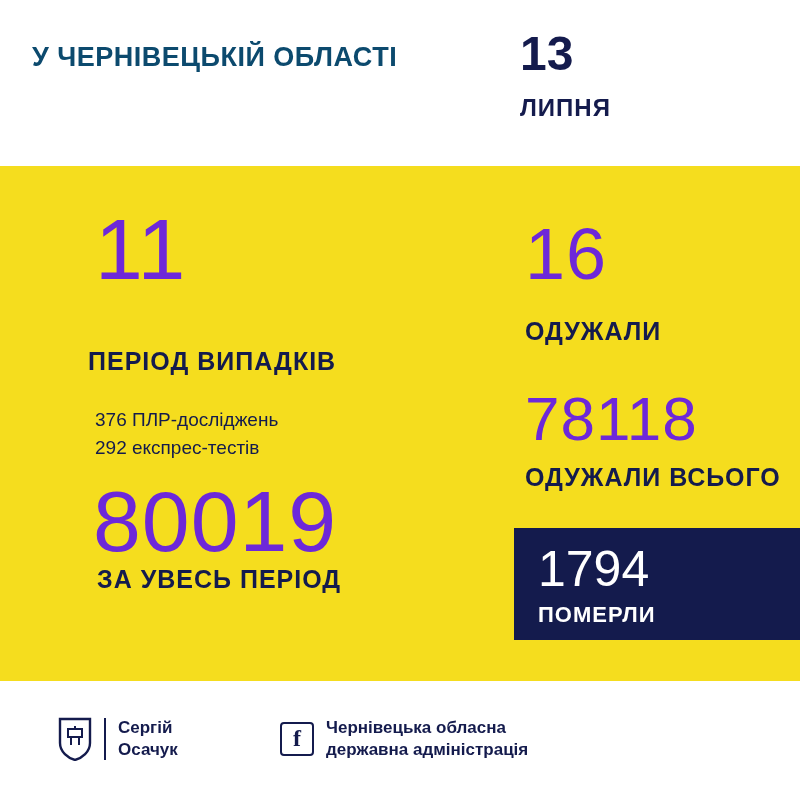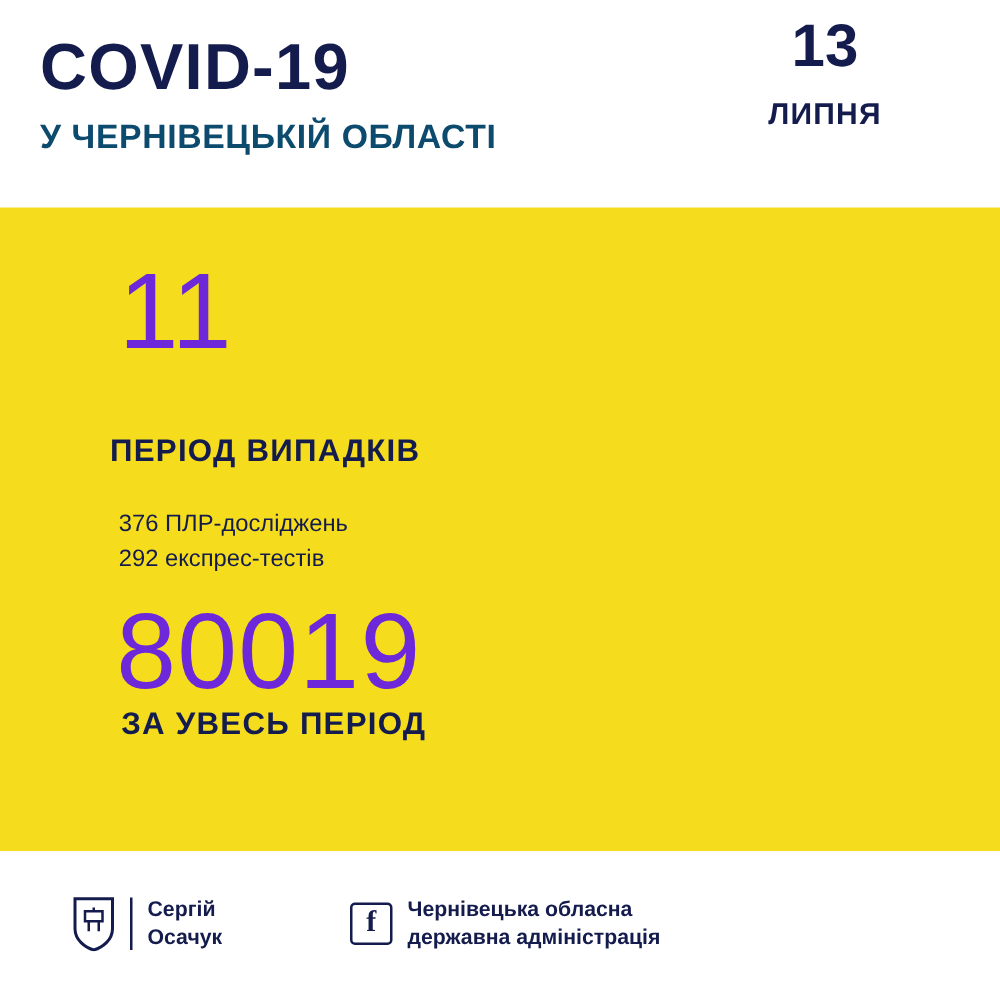--- a/index.html
+++ b/index.html
@@ -37,22 +37,21 @@
   .title-sub {
     margin-top: 16px;
     font-size: 27px;
     font-weight: bold;
     letter-spacing: 0.5px;
     color: #0c4a6e;
     line-height: 1.0;
   }
   .header-right {
     flex: 1;
-    padding-top: 14px;
-    text-align: center;
+    padding-top: 30px;
   }
   .date-day {
     font-size: 48px;
     font-weight: bold;
     color: #141b4d;
     line-height: 1.0;
   }
   .date-month {
     margin-top: 18px;
     font-size: 24px;
@@ -191,21 +190,20 @@
     margin-right: 10px;
   }
 </style>
 </head>
 <body>
 
 <div class="poster">
 
   <div class="header">
     <div class="header-left">
-      <div class="title-main">COVID-19</div>
       <div class="title-sub">У ЧЕРНІВЕЦЬКІЙ ОБЛАСТІ</div>
     </div>
     <div class="header-right">
       <div class="date-day">13</div>
       <div class="date-month">ЛИПНЯ</div>
     </div>
   </div>
 
   <div class="body-yellow">
 
@@ -213,20 +211,31 @@
       <div class="big-number lc-new-num">11</div>
       <div class="caption lc-new-cap">ПЕРІОД ВИПАДКІВ</div>
       <div class="lc-tests">
         <div class="small-line">376 ПЛР-досліджень</div>
         <div class="small-line">292 експрес-тестів</div>
       </div>
       <div class="big-number lc-total-num">80019</div>
       <div class="caption lc-total-cap">ЗА УВЕСЬ ПЕРІОД</div>
     </div>
 
+    <div class="col-right">
+      <div class="big-number rc-rec-num">16</div>
+      <div class="caption rc-rec-cap">ОДУЖАЛИ</div>
+      <div class="big-number rc-total-num">78118</div>
+      <div class="caption rc-total-cap">ОДУЖАЛИ ВСЬОГО</div>
+
+      <div class="death-box">
+        <div class="death-num">1794</div>
+        <div class="death-cap">ПОМЕРЛИ</div>
+      </div>
+    </div>
   </div>
 
   <div class="footer">
 
     <div class="foot-item foot-2">
       <div class="fb-icon"></div>
       <div class="foot-text">Чернівецька обласна
 державна адміністрація</div>
     </div>
 

